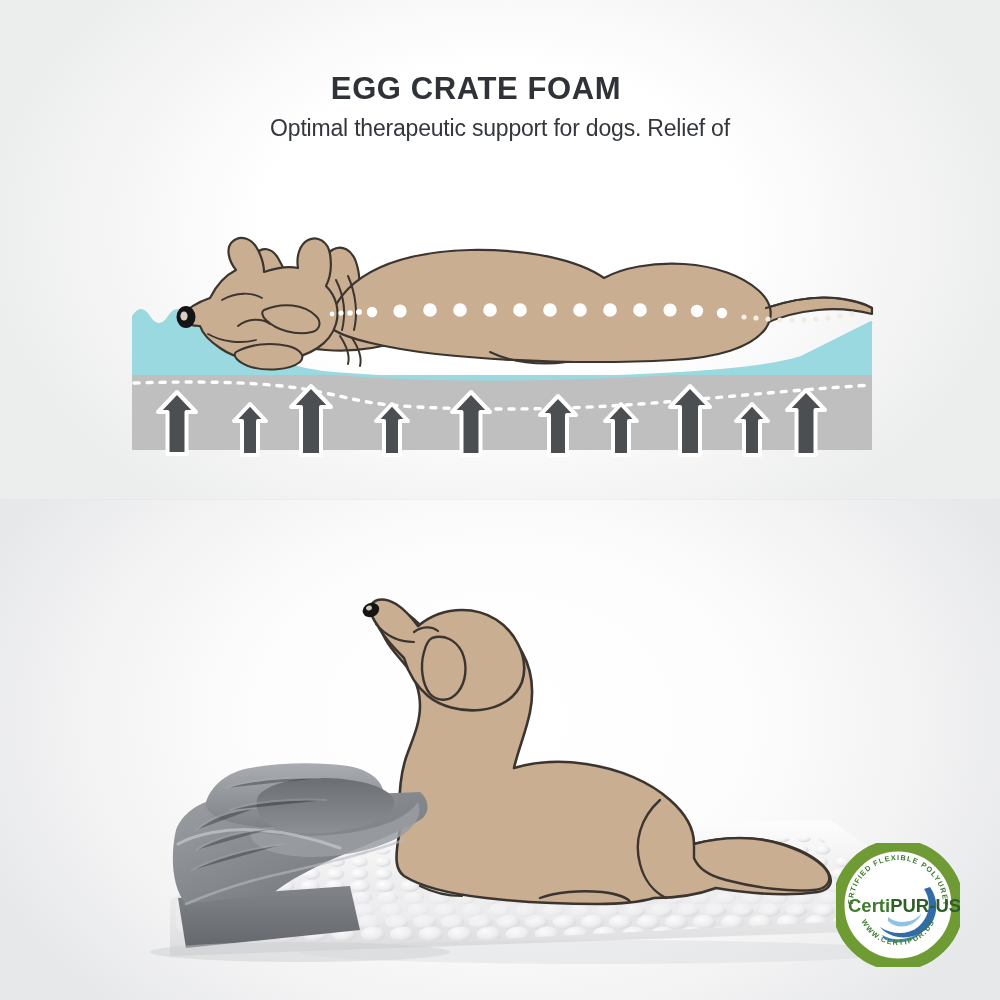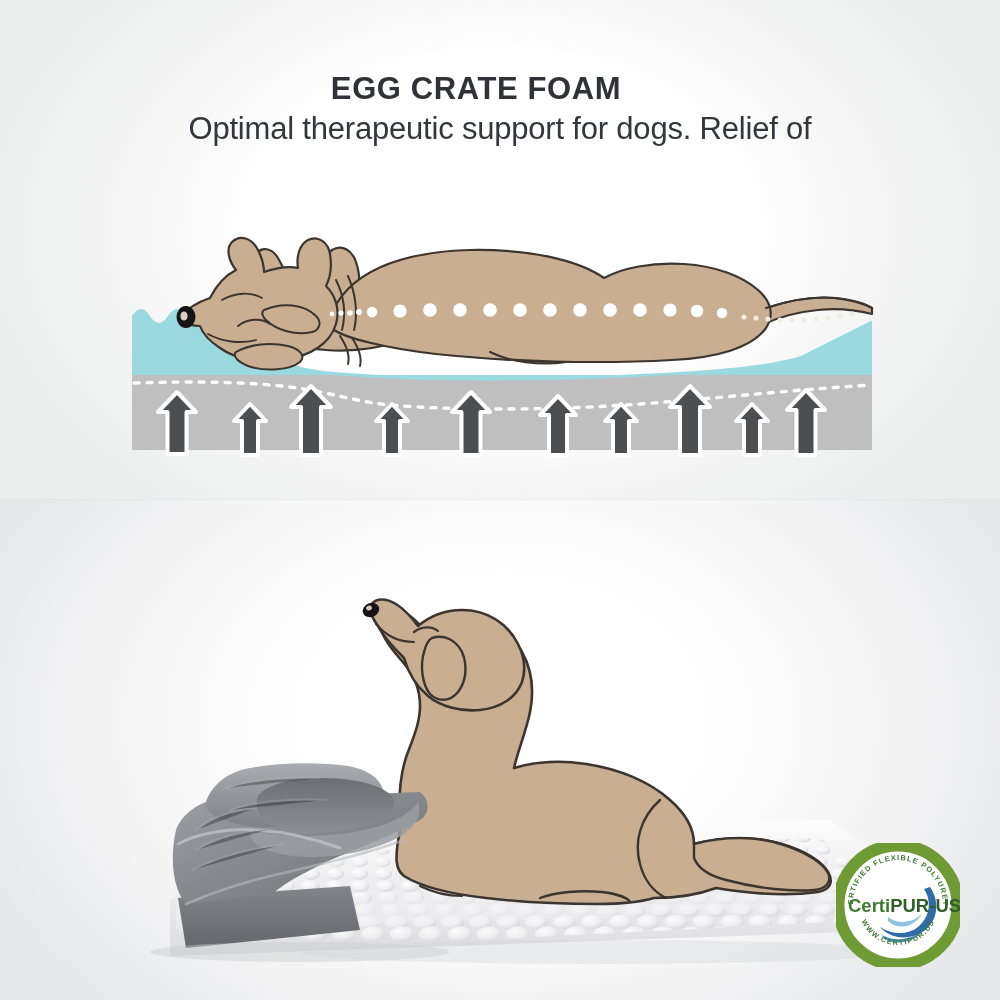--- a/index.html
+++ b/index.html
@@ -30,21 +30,21 @@
   }
 
   
   #title-egg-crate{
     position:absolute;left:0;top:50px;width:952px;text-align:center;
     font-size:31px;font-weight:700;letter-spacing:.6px;color:#2f3338;
     white-space:nowrap;
   }
   #subtitle-block{
     position:absolute;left:0;top:105px;width:1000px;text-align:center;
-    color:#33373c;font-size:31px;font-weight:400;line-height:47px;
+    color:#33373c;font-size:23px;font-weight:400;line-height:47px;
     letter-spacing:-.2px;
   }
   #subtitle-block .ln{display:block;}
 
   
   .art{position:absolute;left:0;top:0;width:1000px;height:500px;display:block;}
 
   
   #certipur-badge{
     position:absolute;left:836px;top:843px;width:124px;height:124px;

